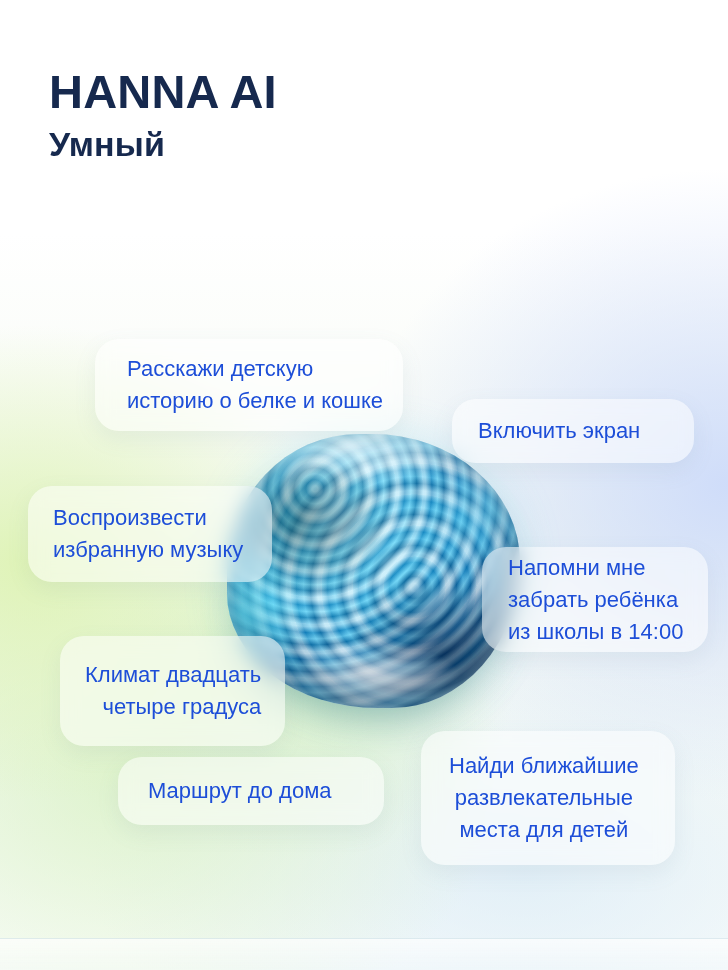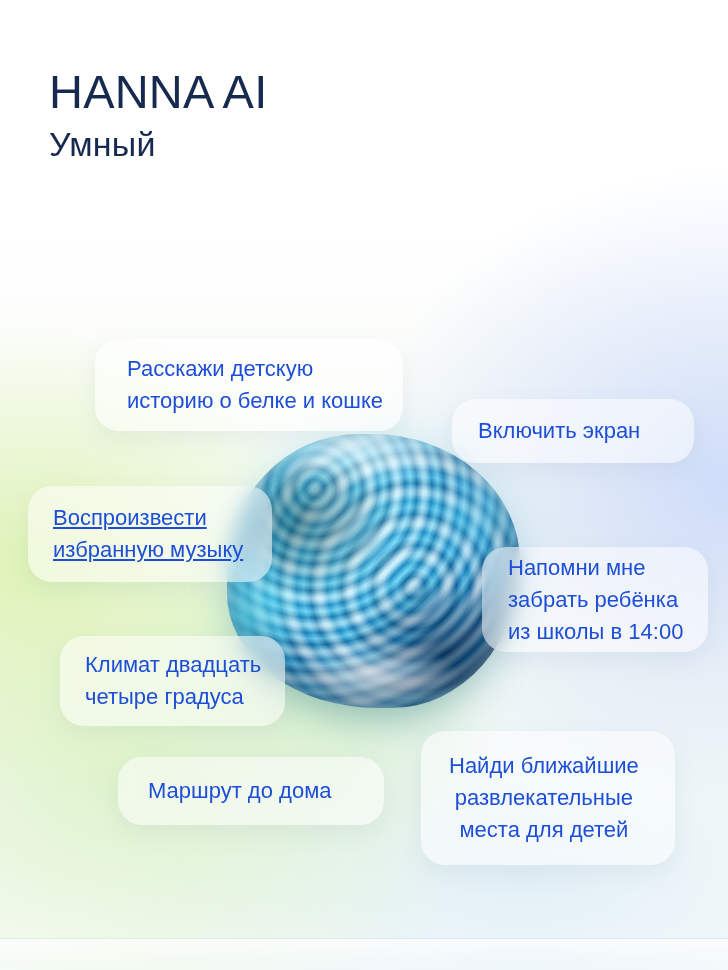--- a/index.html
+++ b/index.html
@@ -22,21 +22,21 @@
   
   .floor{
     position:absolute;left:0;top:938px;width:728px;height:32px;
     background:linear-gradient(rgba(255,255,255,0.70), rgba(243,249,250,0.25));
     border-top:1px solid rgba(205,224,232,0.55);
   }
 
   
   .headline{
     position:absolute;left:49px;top:66px;
-    color:#16294e;font-weight:400;line-height:52px;letter-spacing:0.2px;
+    color:#16294e;font-weight:700;line-height:52px;letter-spacing:0.2px;
   }
   .headline .brand{font-size:47px;}
   .headline .sub{font-size:34px;}
 
   
   .orb{
     position:absolute;left:227px;top:434px;width:293px;height:274px;
     border-radius:47% 53% 46% 54% / 53% 49% 56% 44%;
     background:
       radial-gradient(ellipse 55% 22% at 44% 4%,  rgba(236,251,255,0.85), rgba(236,251,255,0) 70%),
@@ -67,23 +67,23 @@
   .bubble{
     position:absolute;display:flex;align-items:center;box-sizing:border-box;
     background:rgba(255,255,255,0.52);
     border-radius:24px;
     -webkit-backdrop-filter:blur(9px);backdrop-filter:blur(9px);
     box-shadow:0 8px 22px rgba(110,140,160,0.10);
     color:#1d4ed8;font-size:22px;line-height:32px;white-space:pre-line;
   }
   .b-story   { left:95px;  top:339px; width:308px; height:92px;  padding-left:32px; }
   .b-screen  { left:452px; top:399px; width:242px; height:64px;  padding-left:26px; }
-  .b-music   { left:28px;  top:486px; width:244px; height:96px;  padding-left:25px;text-decoration:underline; }
+  .b-music   { left:28px;  top:486px; width:244px; height:96px;  padding-left:25px; }
   .b-reminder{ left:482px; top:547px; width:226px; height:105px; padding-left:26px; }
-  .b-climate { left:60px;  top:636px; width:225px; height:90px;  padding-left:25px; }
+  .b-climate { left:60px;  top:636px; width:225px; height:110px;  padding-left:25px;text-align:right; }
   .b-route   { left:118px; top:757px; width:266px; height:68px;  padding-left:30px; }
   .b-places  { left:421px; top:731px; width:254px; height:134px; padding-left:28px;text-align:center; }
 </style>
 </head>
 <body>
 
 <div class="bg"></div>
 <div class="floor"></div>
 
 <div class="headline">

